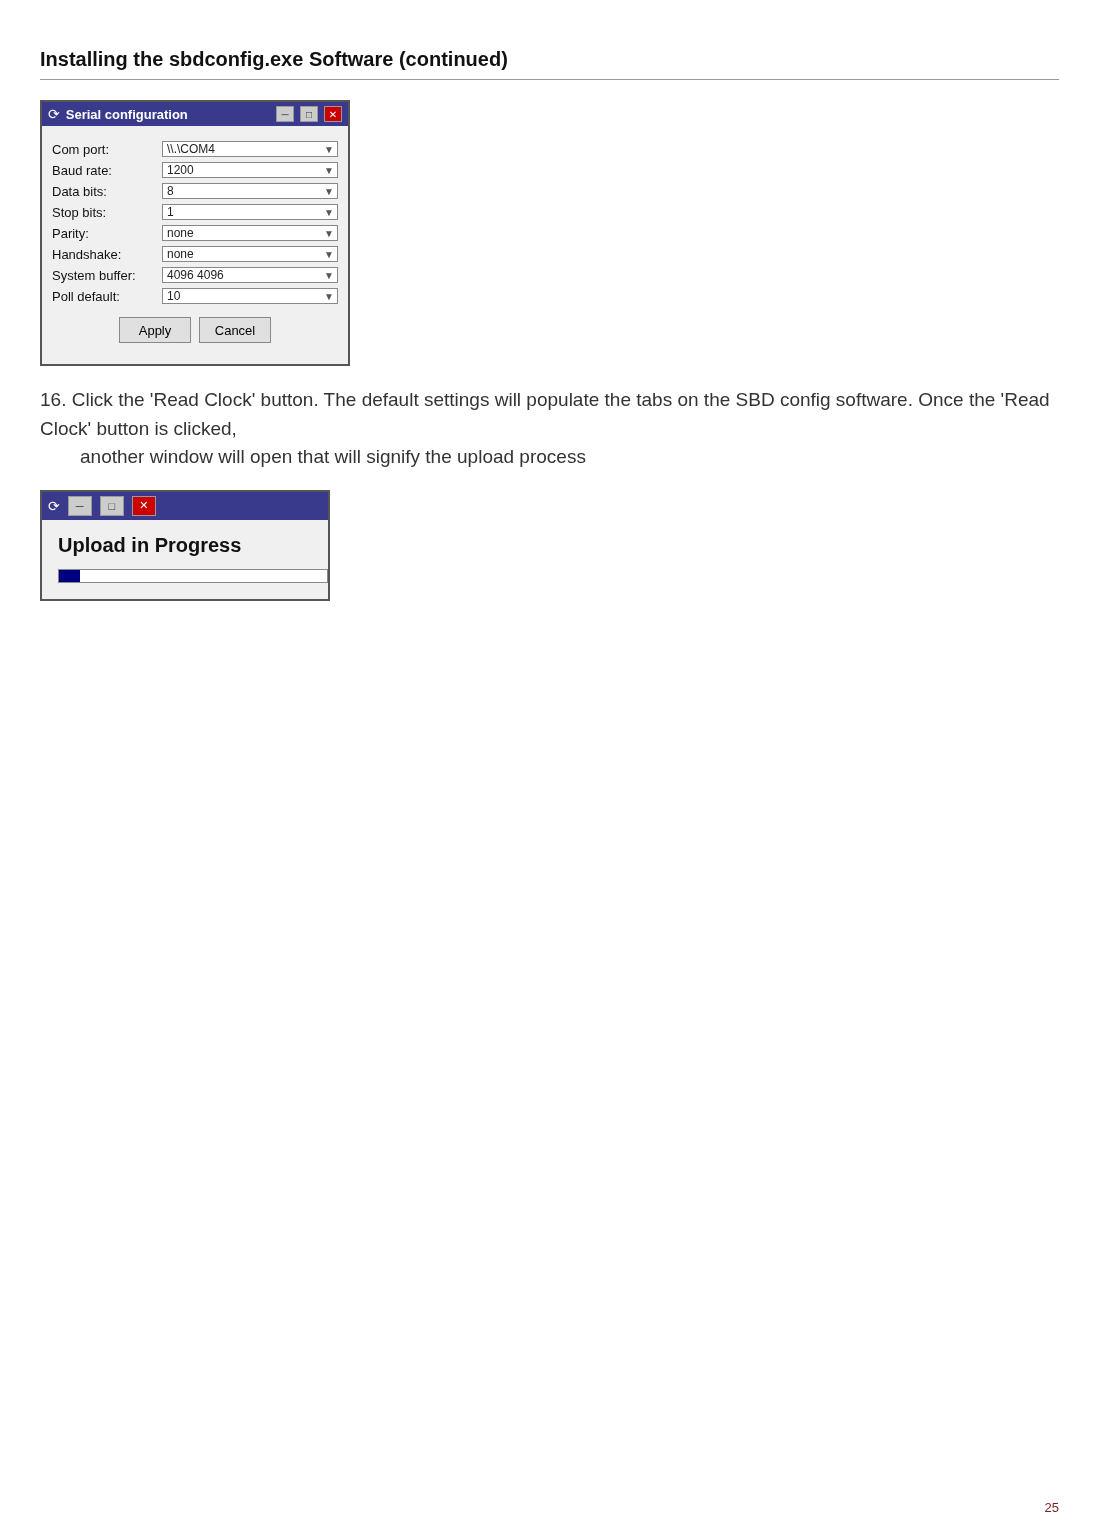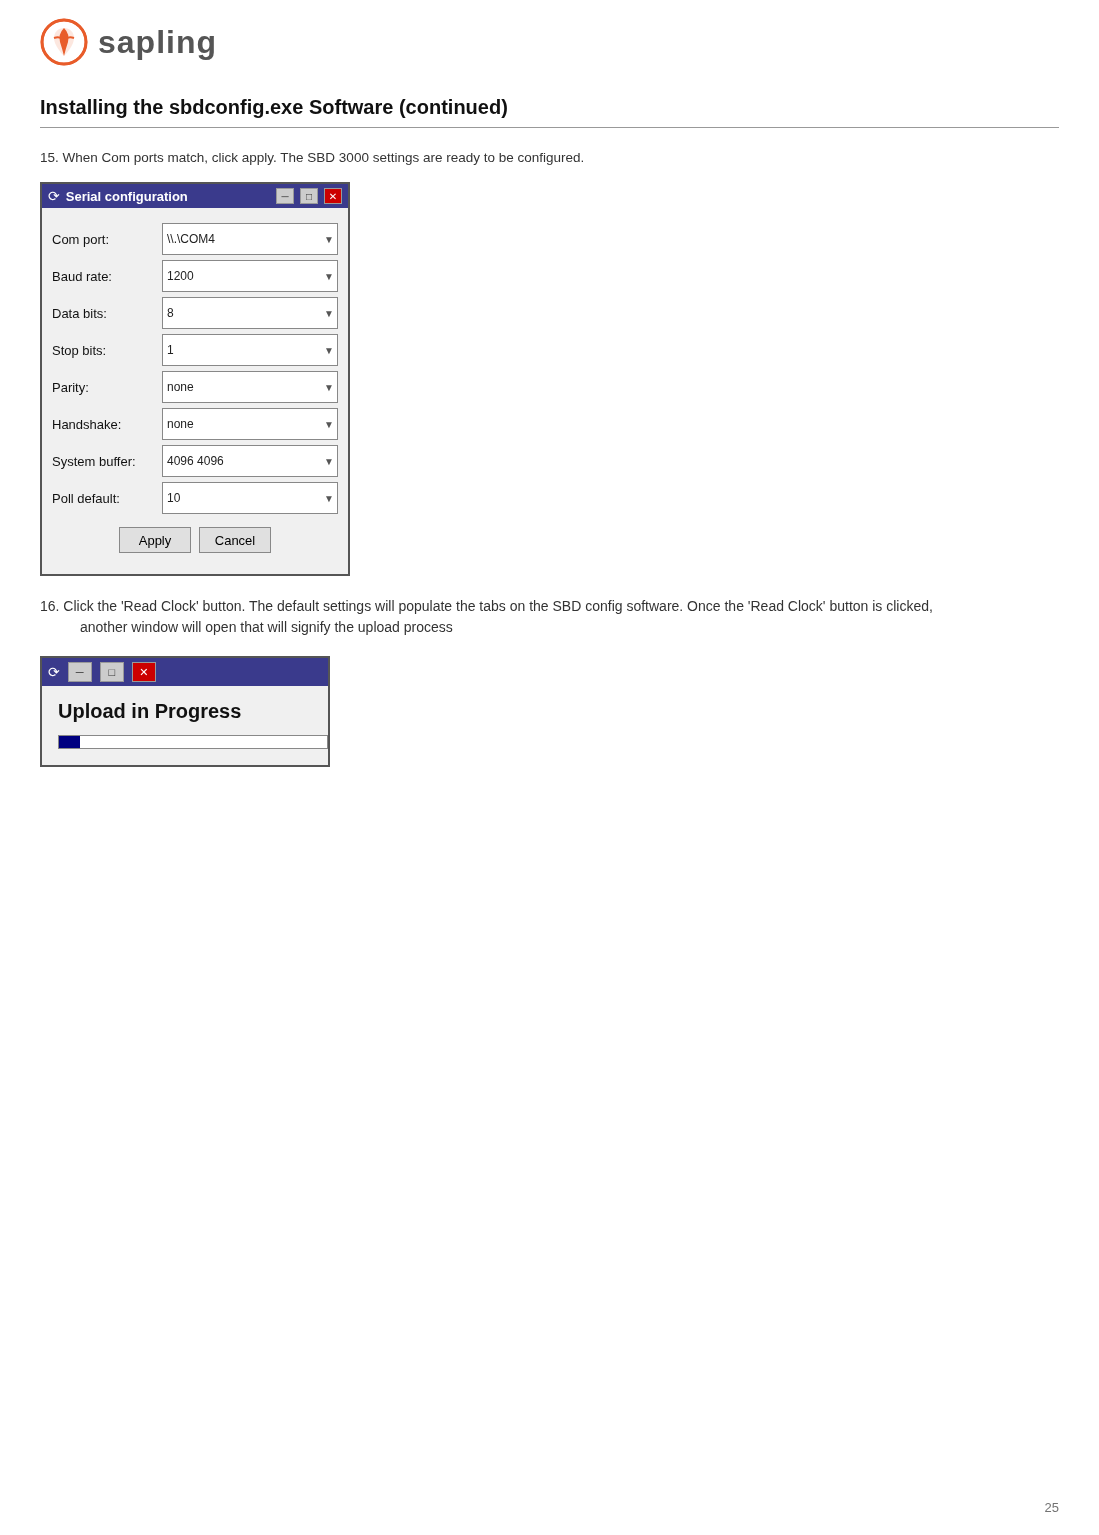--- a/index.html
+++ b/index.html
@@ -117,21 +117,21 @@
       align-items: center;
       margin-bottom: 5px;
     }
     .dialog-label {
       width: 110px;
       font-size: 13px;
       color: #111;
     }
     .dialog-select {
       flex: 1;
-      height: 32px;
+      height: 16px;
       border: 1px solid #888;
       background: #fff;
       font-size: 12px;
       padding-left: 4px;
       display: flex;
       align-items: center;
       justify-content: space-between;
       cursor: pointer;
     }
     .dialog-select-arrow {
@@ -152,21 +152,21 @@
       border: 1px solid #888;
       font-size: 13px;
       cursor: pointer;
       display: flex;
       align-items: center;
       justify-content: center;
     }
 
     
     .step16-text {
-      font-size: 14px;
+      font-size: 19px;
       color: #333;
       margin-bottom: 18px;
       line-height: 1.5;
     }
 
     
     .upload-dialog {
       width: 290px;
       border: 2px solid #555;
       background: #f0f0f0;
@@ -221,46 +221,33 @@
       background: #000080;
       width: 8%;
     }
 
     
     .page-number {
       position: absolute;
       bottom: 20px;
       right: 40px;
       font-size: 13px;
-      color: #737373;
+      color: #7f1d1d;
     }
   </style>
 </head>
 <body>
 
 <div class="header">
-  <div class="logo-area">
-
-    <svg class="logo-icon" viewBox="0 0 48 48" xmlns="http://www.w3.org/2000/svg">
-      <circle cx="24" cy="24" r="22" fill="none" stroke="#e85c2a" stroke-width="3"></circle>
-      <path d="M24 38 C24 38 14 28 14 20 C14 14 18.5 10 24 10 C29.5 10 34 14 34 20 C34 28 24 38 24 38Z" fill="#e85c2a" opacity="0.15"></path>
-      <path d="M24 10 Q30 16 28 24 Q26 30 24 38 Q22 30 20 24 Q18 16 24 10Z" fill="#e85c2a"></path>
-      <path d="M14 20 Q20 18 24 22" fill="none" stroke="#e85c2a" stroke-width="2"></path>
-      <path d="M34 20 Q28 18 24 22" fill="none" stroke="#e85c2a" stroke-width="2"></path>
-      <circle cx="24" cy="24" r="22" fill="none" stroke="#e85c2a" stroke-width="2.5"></circle>
-    </svg>
-    <span class="logo-text">sapling</span>
-  </div>
 </div>
 
 <div class="main-content">
   <div class="page-title">Installing the sbdconfig.exe Software (continued)</div>
   <hr class="divider">
 
-  <p class="step-text">15. When Com ports match, click apply. The SBD 3000 settings are ready to be configured.</p>
 
   <div class="serial-config-dialog">
     <div class="dialog-titlebar">
       <span class="dialog-title-icon">⟳</span>
       <span class="dialog-title-text">Serial configuration</span>
       <span class="titlebar-btn">─</span>
       <span class="titlebar-btn">□</span>
       <span class="titlebar-btn close-btn">✕</span>
     </div>
     <div class="dialog-body">

